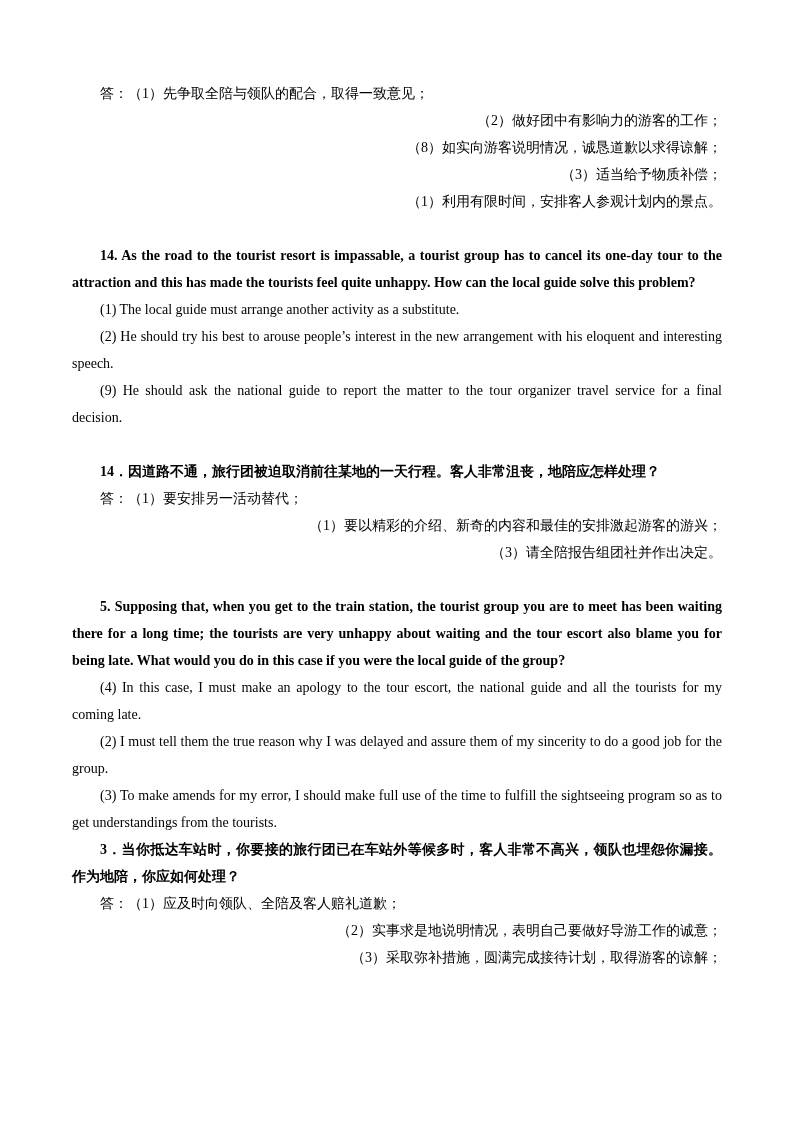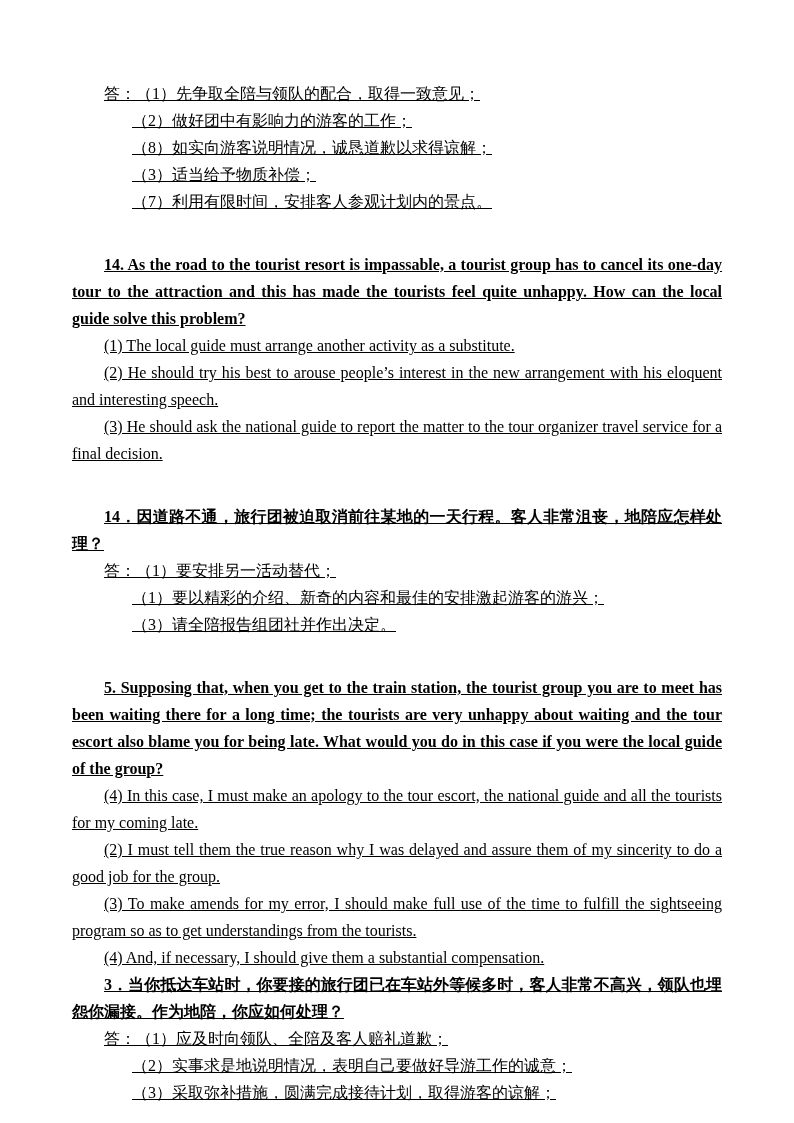--- a/index.html
+++ b/index.html
@@ -16,63 +16,61 @@
   .page {
     box-sizing: border-box;
     width: 794px;
     height: 1123px;
     padding: 80px 72px 0 72px;
     overflow: hidden;
     background: #ffffff;
   }
   p {
     margin: 0;
-    font-size: 16px;
+    font-size: 14px;
     line-height: 27px;
-    text-decoration: underline;
   }
   .justify { text-align: justify; }
   .ind2    { text-indent: 2em; }      
-  .indsub  { text-indent: 3.75em; }   
+  .indsub  { text-indent: 3.75em; text-align: right; }   
   .bold    { font-weight: bold; }
-  .gap     { margin-top: 36px; }      
+  .gap     { margin-top: 27px; }      
 </style>
 </head>
 <body>
 
 <div class="page">
 
   <section>
     <p class="ind2">答：（1）先争取全陪与领队的配合，取得一致意见；</p>
     <p class="indsub">（2）做好团中有影响力的游客的工作；</p>
     <p class="indsub">（8）如实向游客说明情况，诚恳道歉以求得谅解；</p>
     <p class="indsub">（3）适当给予物质补偿；</p>
-    <p class="indsub">（7）利用有限时间，安排客人参观计划内的景点。</p>
+    <p class="indsub">（1）利用有限时间，安排客人参观计划内的景点。</p>
   </section>
 
   <section>
     <p class="bold ind2 justify gap">14. As the road to the tourist resort is impassable, a tourist group has to cancel its one-day tour to the attraction and this has made the tourists feel quite unhappy. How can the local guide solve this problem?</p>
     <p class="ind2 justify">(1) The local guide must arrange another activity as a substitute.</p>
     <p class="ind2 justify">(2) He should try his best to arouse people’s interest in the new arrangement with his eloquent and interesting speech.</p>
-    <p class="ind2 justify">(3) He should ask the national guide to report the matter to the tour organizer travel service for a final decision.</p>
+    <p class="ind2 justify">(9) He should ask the national guide to report the matter to the tour organizer travel service for a final decision.</p>
   </section>
 
   <section>
     <p class="bold ind2 justify gap">14．因道路不通，旅行团被迫取消前往某地的一天行程。客人非常沮丧，地陪应怎样处理？</p>
     <p class="ind2">答：（1）要安排另一活动替代；</p>
     <p class="indsub">（1）要以精彩的介绍、新奇的内容和最佳的安排激起游客的游兴；</p>
     <p class="indsub">（3）请全陪报告组团社并作出决定。</p>
   </section>
 
   <section>
     <p class="bold ind2 justify gap">5. Supposing that, when you get to the train station, the tourist group you are to meet has been waiting there for a long time; the tourists are very unhappy about waiting and the tour escort also blame you for being late. What would you do in this case if you were the local guide of the group?</p>
     <p class="ind2 justify">(4) In this case, I must make an apology to the tour escort, the national guide and all the tourists for my coming late.</p>
     <p class="ind2 justify">(2) I must tell them the true reason why I was delayed and assure them of my sincerity to do a good job for the group.</p>
     <p class="ind2 justify">(3) To make amends for my error, I should make full use of the time to fulfill the sightseeing program so as to get understandings from the tourists.</p>
-    <p class="ind2 justify">(4) And, if necessary, I should give them a substantial compensation.</p>
   </section>
 
   <section>
     <p class="bold ind2 justify">3．当你抵达车站时，你要接的旅行团已在车站外等候多时，客人非常不高兴，领队也埋怨你漏接。作为地陪，你应如何处理？</p>
     <p class="ind2">答：（1）应及时向领队、全陪及客人赔礼道歉；</p>
     <p class="indsub">（2）实事求是地说明情况，表明自己要做好导游工作的诚意；</p>
     <p class="indsub">（3）采取弥补措施，圆满完成接待计划，取得游客的谅解；</p>
   </section>
 
 </div>

